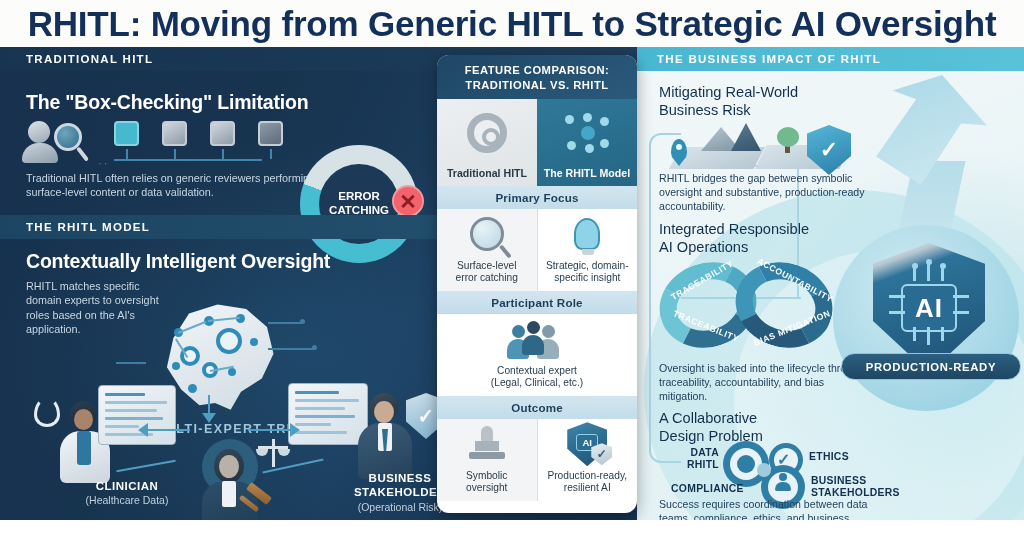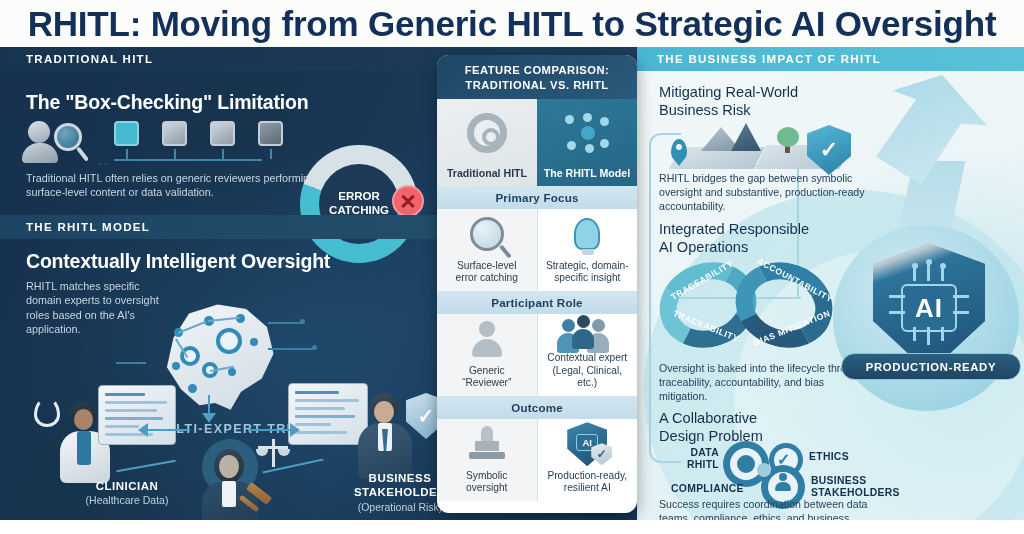--- a/index.html
+++ b/index.html
@@ -646,30 +646,20 @@
           <div class="cell-icon">
               <div class="ic-bulb"></div>
             </div>
           <span>Strategic, domain-</span>
           <span>specific insight</span>
         </div>
       </div>
 
       <div class="row-label">Participant Role</div>
       <div class="row-cells">
-        <div class="rc-left">
-          <div class="cell-icon">
-            <div class="ic-person">
-                <div class="h"></div>
-                <div class="b"></div>
-              </div>
-          </div>
-          <span>Generic</span>
-          <span>“Reviewer”</span>
-        </div>
         <div class="rc-right">
           <div class="cell-icon">
             <div class="ic-group">
               <div class="p" style="left:0; top:4px;">
                   <div class="h" style="background:#3d7fa3;"></div>
                   <div class="b" style="background:#4f93b5;"></div>
                 </div>
               <div class="p" style="left:30px; top:4px;">
                   <div class="h" style="background:#7f9aaa;"></div>
                   <div class="b" style="background:#97aebb;"></div>

